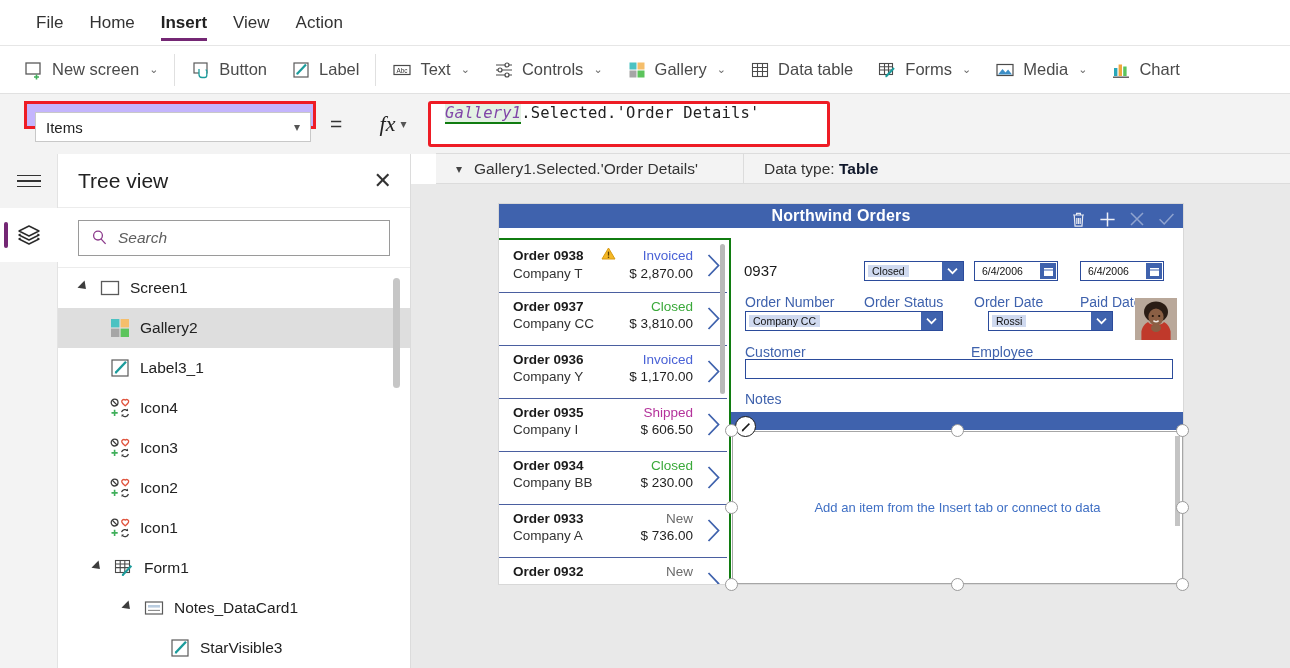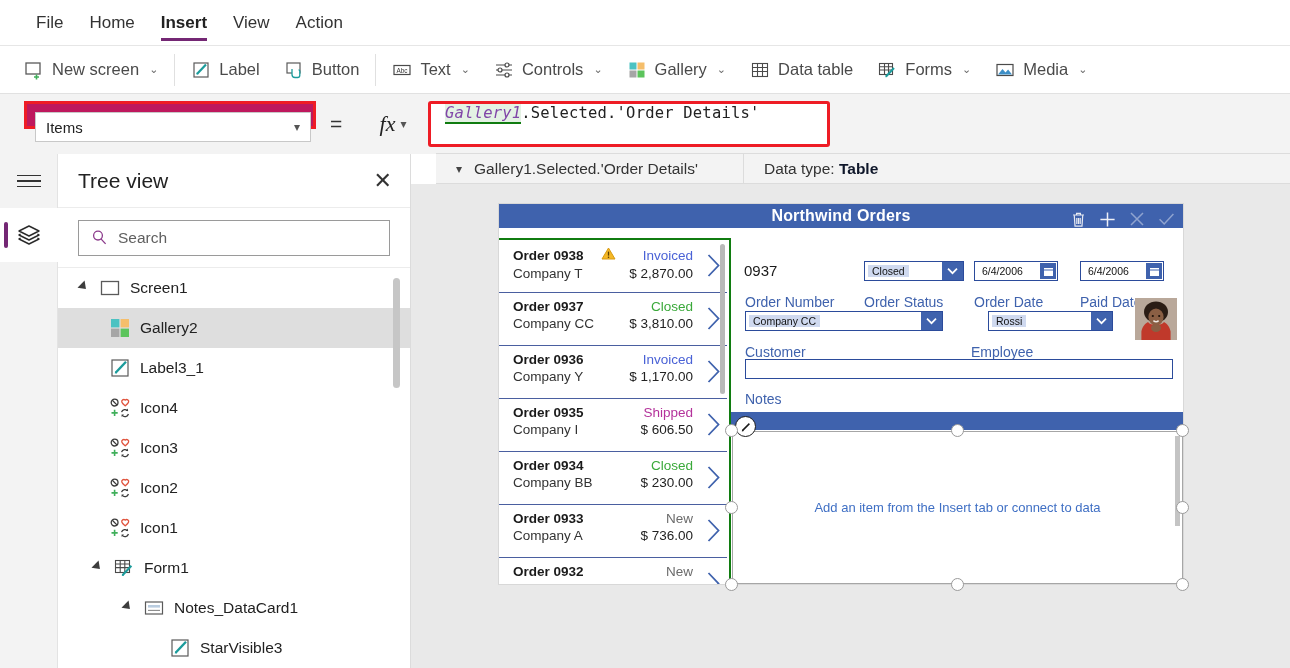--- a/index.html
+++ b/index.html
@@ -43,21 +43,21 @@
   .rb-chev { font-size: 11px; color: #6a6a6a; margin-left: 2px; }
   .rb-ico { width: 20px; height: 20px; display: block; flex: 0 0 20px; }
 
   
   .propbar {
     position: absolute; left: 0; top: 94px; width: 1290px; height: 60px;
     background: #f3f3f3; display: flex; align-items: center;
   }
   .prop-select-wrap {
     position: absolute; left: 24px; top: 101px; width: 292px; height: 28px;
-    border: 3px solid #ee1c25; border-radius: 0; background: #be185d;
+    border: 3px solid #ee1c25; border-radius: 0; background: #c4b5fd;
   }
   .prop-select {
     position: absolute; left: 8px; top: 8px; width: 276px; height: 30px;
     background: #fff; border: 1px solid #c8c8c8;
     display: flex; align-items: center; padding: 0 10px;
     font-size: 15px; color: #222;
   }
   .prop-select .cv { margin-left: auto; font-size: 12px; color: #555; }
   .eq { position: absolute; left: 330px; top: 112px; font-size: 21px; color: #333; }
   .fx {
@@ -126,21 +126,21 @@
     border-bottom: 1px solid #ececec;
   }
   .tp-title { font-size: 21px; color: #222; }
   .tp-close { margin-left: auto; font-size: 22px; color: #333; line-height: 1; }
   .tp-searchwrap { height: 60px; display: flex; align-items: center; padding: 0 20px;
     border-bottom: 1px solid #ececec; }
   .tp-search {
     flex: 1; height: 36px; border: 1px solid #9a9a9a; background: #fff;
     display: flex; align-items: center; gap: 10px; padding: 0 12px;
   }
-  .tp-search .ph { font-size: 15.5px; color: #5f5f5f; }
+  .tp-search .ph { font-size: 15.5px; color: #5f5f5f; font-style: italic; }
   .tree { position: relative; height: 400px; overflow: hidden; }
   .trow {
     height: 40px; display: flex; align-items: center; gap: 9px;
     font-size: 15.5px; color: #222; padding-right: 16px;
   }
   .trow.sel { background: #dedede; }
   .tw { width: 14px; flex: 0 0 14px; display: flex; align-items: center; justify-content: center; }
   .caret { width: 0; height: 0; border-top: 5px solid transparent;
     border-bottom: 5px solid transparent; border-left: 7px solid #3d3d3d;
     transform: rotate(45deg) translate(-1px,-1px); }
@@ -275,35 +275,35 @@
         </span>
         <span class="rb-label">New screen</span>
         <span class="rb-chev">⌄</span>
       </div>
     </div>
     <div class="rb-sep"></div>
     <div class="rb-group">
       <div class="rb-btn">
         <span class="rb-ico">
           <svg viewBox="0 0 20 20" width="20" height="20">
+              <rect x="3" y="3" width="13" height="10" fill="#fff" stroke="#5a5a5a" stroke-width="1.2"></rect>
+              <path d="M8 9v5.5c0 1.8 1.3 3 3 3h2.6c1.3 0 2.2-1 2.2-2.3V11c0-.7-.6-1.1-1.2-1.1" fill="#fff" stroke="#1c9c9c" stroke-width="1.3"></path>
+            </svg>
+        </span>
+        <span class="rb-label">Button</span>
+      </div>
+      <div class="rb-btn">
+        <span class="rb-ico">
+          <svg viewBox="0 0 20 20" width="20" height="20">
               <rect x="3" y="3" width="14" height="14" fill="#fff" stroke="#5a5a5a" stroke-width="1.2"></rect>
               <path d="M6 14L15 4.5" stroke="#1c9c9c" stroke-width="2.2"></path>
               <path d="M5.4 14.6l.3-2 1.7 1.7z" fill="#1c9c9c"></path>
             </svg>
         </span>
         <span class="rb-label">Label</span>
-      </div>
-      <div class="rb-btn">
-        <span class="rb-ico">
-          <svg viewBox="0 0 20 20" width="20" height="20">
-              <rect x="3" y="3" width="13" height="10" fill="#fff" stroke="#5a5a5a" stroke-width="1.2"></rect>
-              <path d="M8 9v5.5c0 1.8 1.3 3 3 3h2.6c1.3 0 2.2-1 2.2-2.3V11c0-.7-.6-1.1-1.2-1.1" fill="#fff" stroke="#1c9c9c" stroke-width="1.3"></path>
-            </svg>
-        </span>
-        <span class="rb-label">Button</span>
       </div>
     </div>
     <div class="rb-sep"></div>
     <div class="rb-group">
       <div class="rb-btn">
         <span class="rb-ico">
           <svg viewBox="0 0 20 20" width="20" height="20">
               <rect x="2" y="5.5" width="16" height="9" fill="#fff" stroke="#4a4a4a" stroke-width="1.2"></rect>
               <text x="10" y="12.6" font-size="6.4" text-anchor="middle" fill="#333" font-family="Liberation Sans">Abc</text>
             </svg>
@@ -364,20 +364,31 @@
       </div>
       <div class="rb-btn">
         <span class="rb-ico">
           <svg viewBox="0 0 20 20" width="20" height="20">
               <rect x="2" y="4.5" width="16" height="11" fill="#fff" stroke="#4a4a4a" stroke-width="1.2"></rect>
               <path d="M3 14.5l4.5-5.5 3 3.4 2.6-3 3.9 5.1z" fill="#3d8fc7"></path>
             </svg>
         </span>
         <span class="rb-label">Media</span>
         <span class="rb-chev">⌄</span>
+      </div>
+      <div class="rb-btn">
+        <span class="rb-ico">
+          <svg viewBox="0 0 20 20" width="20" height="20">
+              <rect x="3" y="8" width="3.4" height="8" fill="#2aa7b8"></rect>
+              <rect x="7.6" y="4.5" width="3.4" height="11.5" fill="#f0a63c"></rect>
+              <rect x="12.2" y="6.5" width="3.4" height="9.5" fill="#5cc45c"></rect>
+              <path d="M2 17.2h16" stroke="#4a4a4a" stroke-width="1.3"></path>
+            </svg>
+        </span>
+        <span class="rb-label">Chart</span>
       </div>
     </div>
   </div>
 
   <div class="propbar"></div>
 
   <div class="prop-select-wrap">
     <div class="prop-select">
       <span>Items</span>
       <span class="cv">▾</span>

